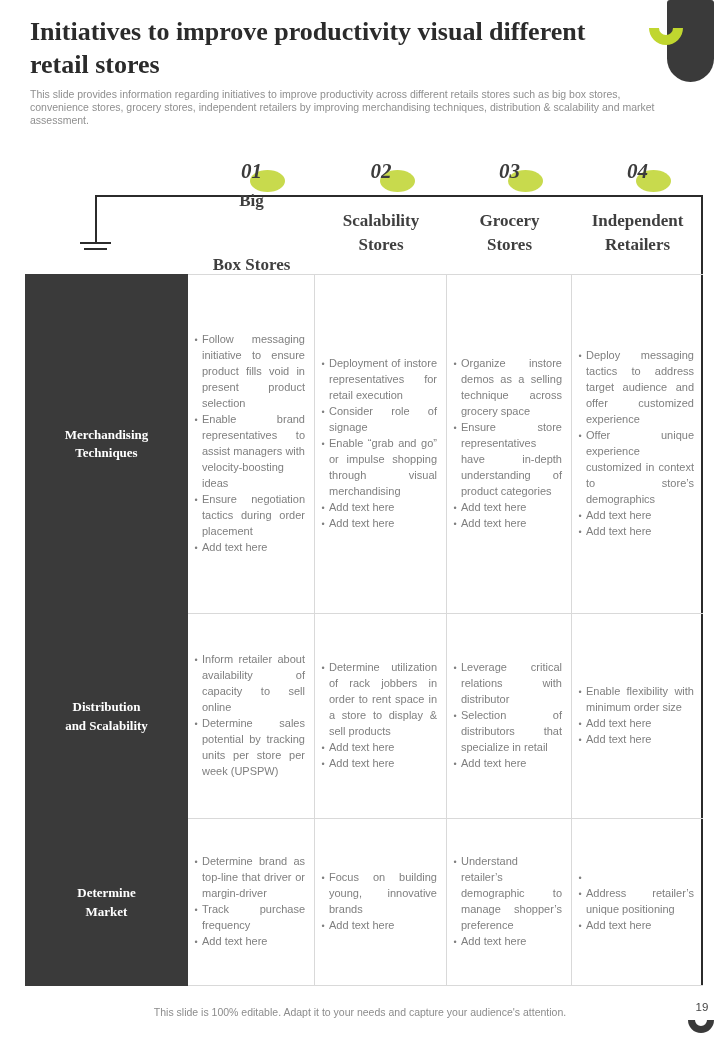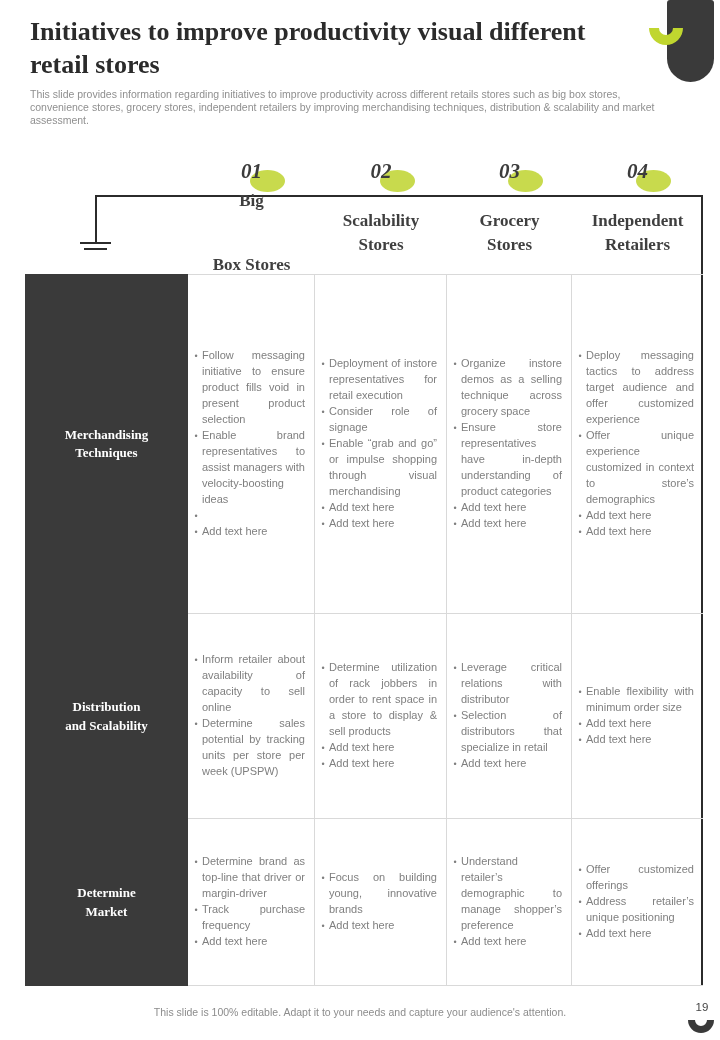--- a/index.html
+++ b/index.html
@@ -192,20 +192,21 @@
           <li>
             <span class="marker">•</span>
             <span class="btext">Follow messaging initiative to ensure product fills void in present product selection</span>
           </li>
           <li>
             <span class="marker">•</span>
             <span class="btext">Enable brand representatives to assist managers with velocity-boosting ideas</span>
           </li>
           <li>
             <span class="marker">•</span>
+            <span class="btext">Ensure negotiation tactics during order placement</span>
           </li>
           <li>
             <span class="marker">•</span>
             <span class="btext">Add text here</span>
           </li>
         </ul>
       </div>
       <div class="cell">
         <ul>
           <li>
@@ -367,21 +368,20 @@
           <li>
             <span class="marker">•</span>
             <span class="btext">Add text here</span>
           </li>
         </ul>
       </div>
       <div class="cell last-col last-row">
         <ul>
           <li>
             <span class="marker">•</span>
-            <span class="btext">Offer customized offerings</span>
           </li>
           <li>
             <span class="marker">•</span>
             <span class="btext">Address retailer’s unique positioning</span>
           </li>
           <li>
             <span class="marker">•</span>
             <span class="btext">Add text here</span>
           </li>
         </ul>

